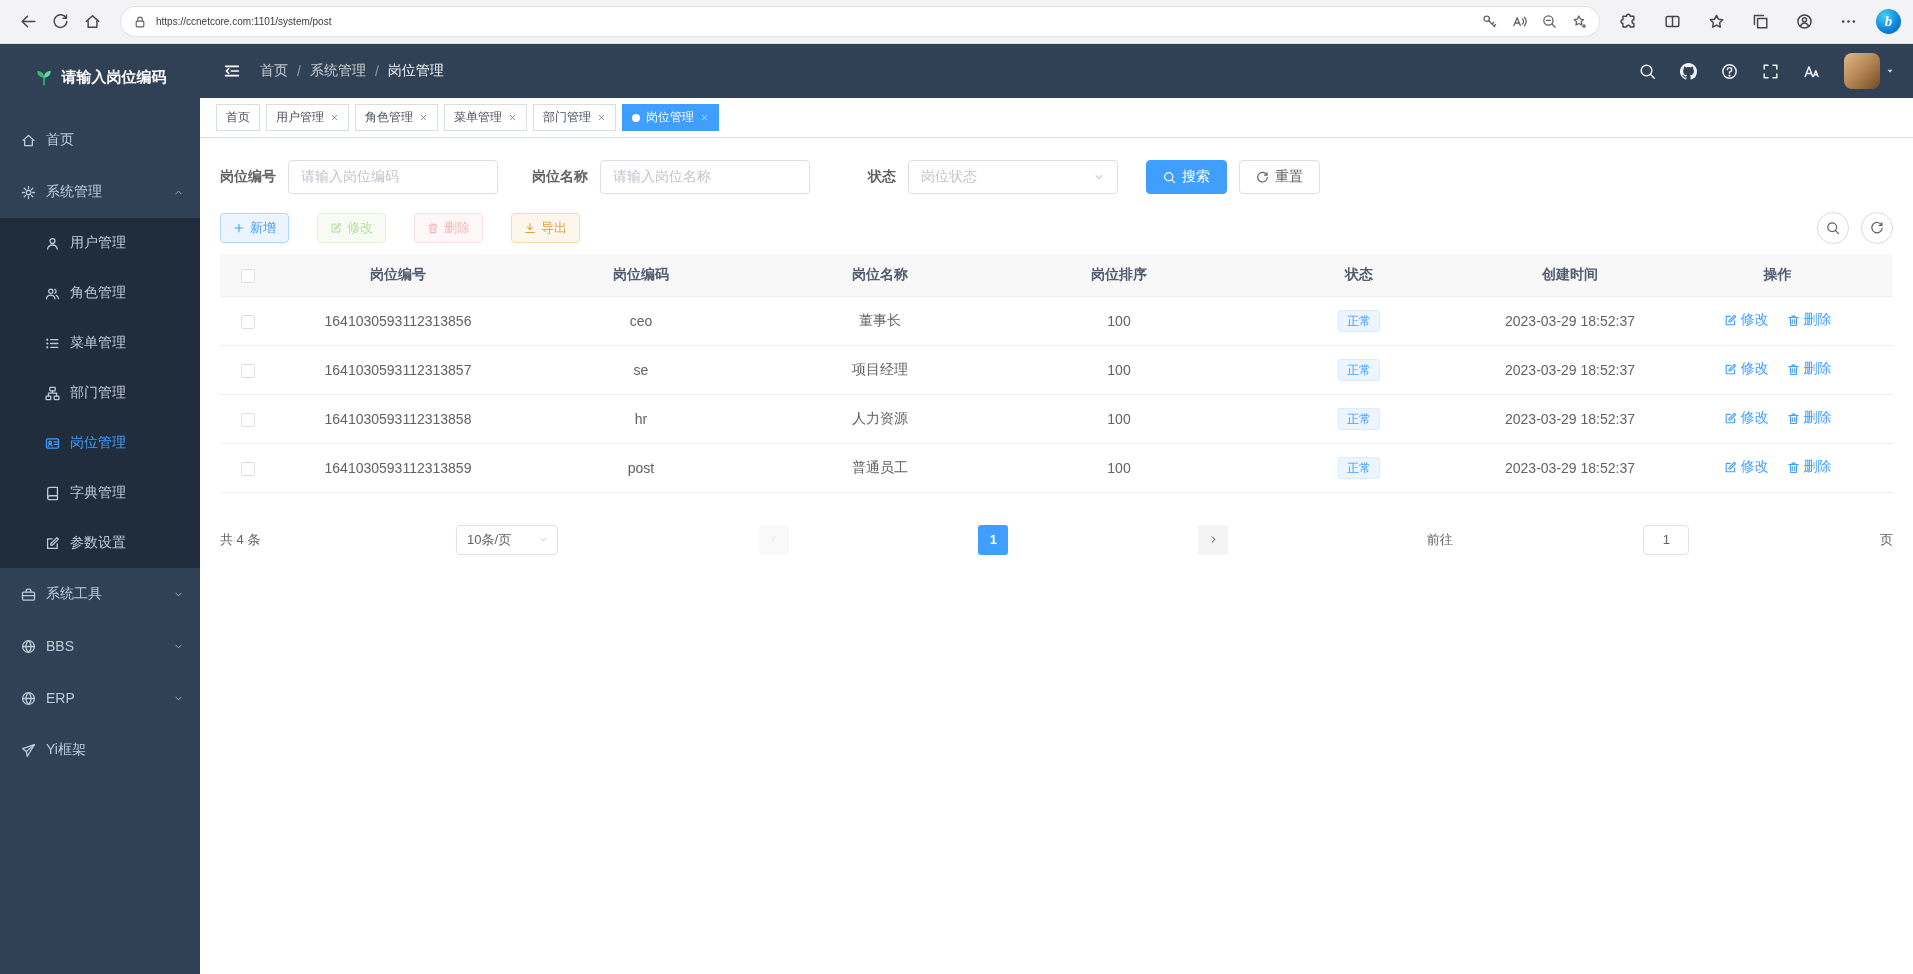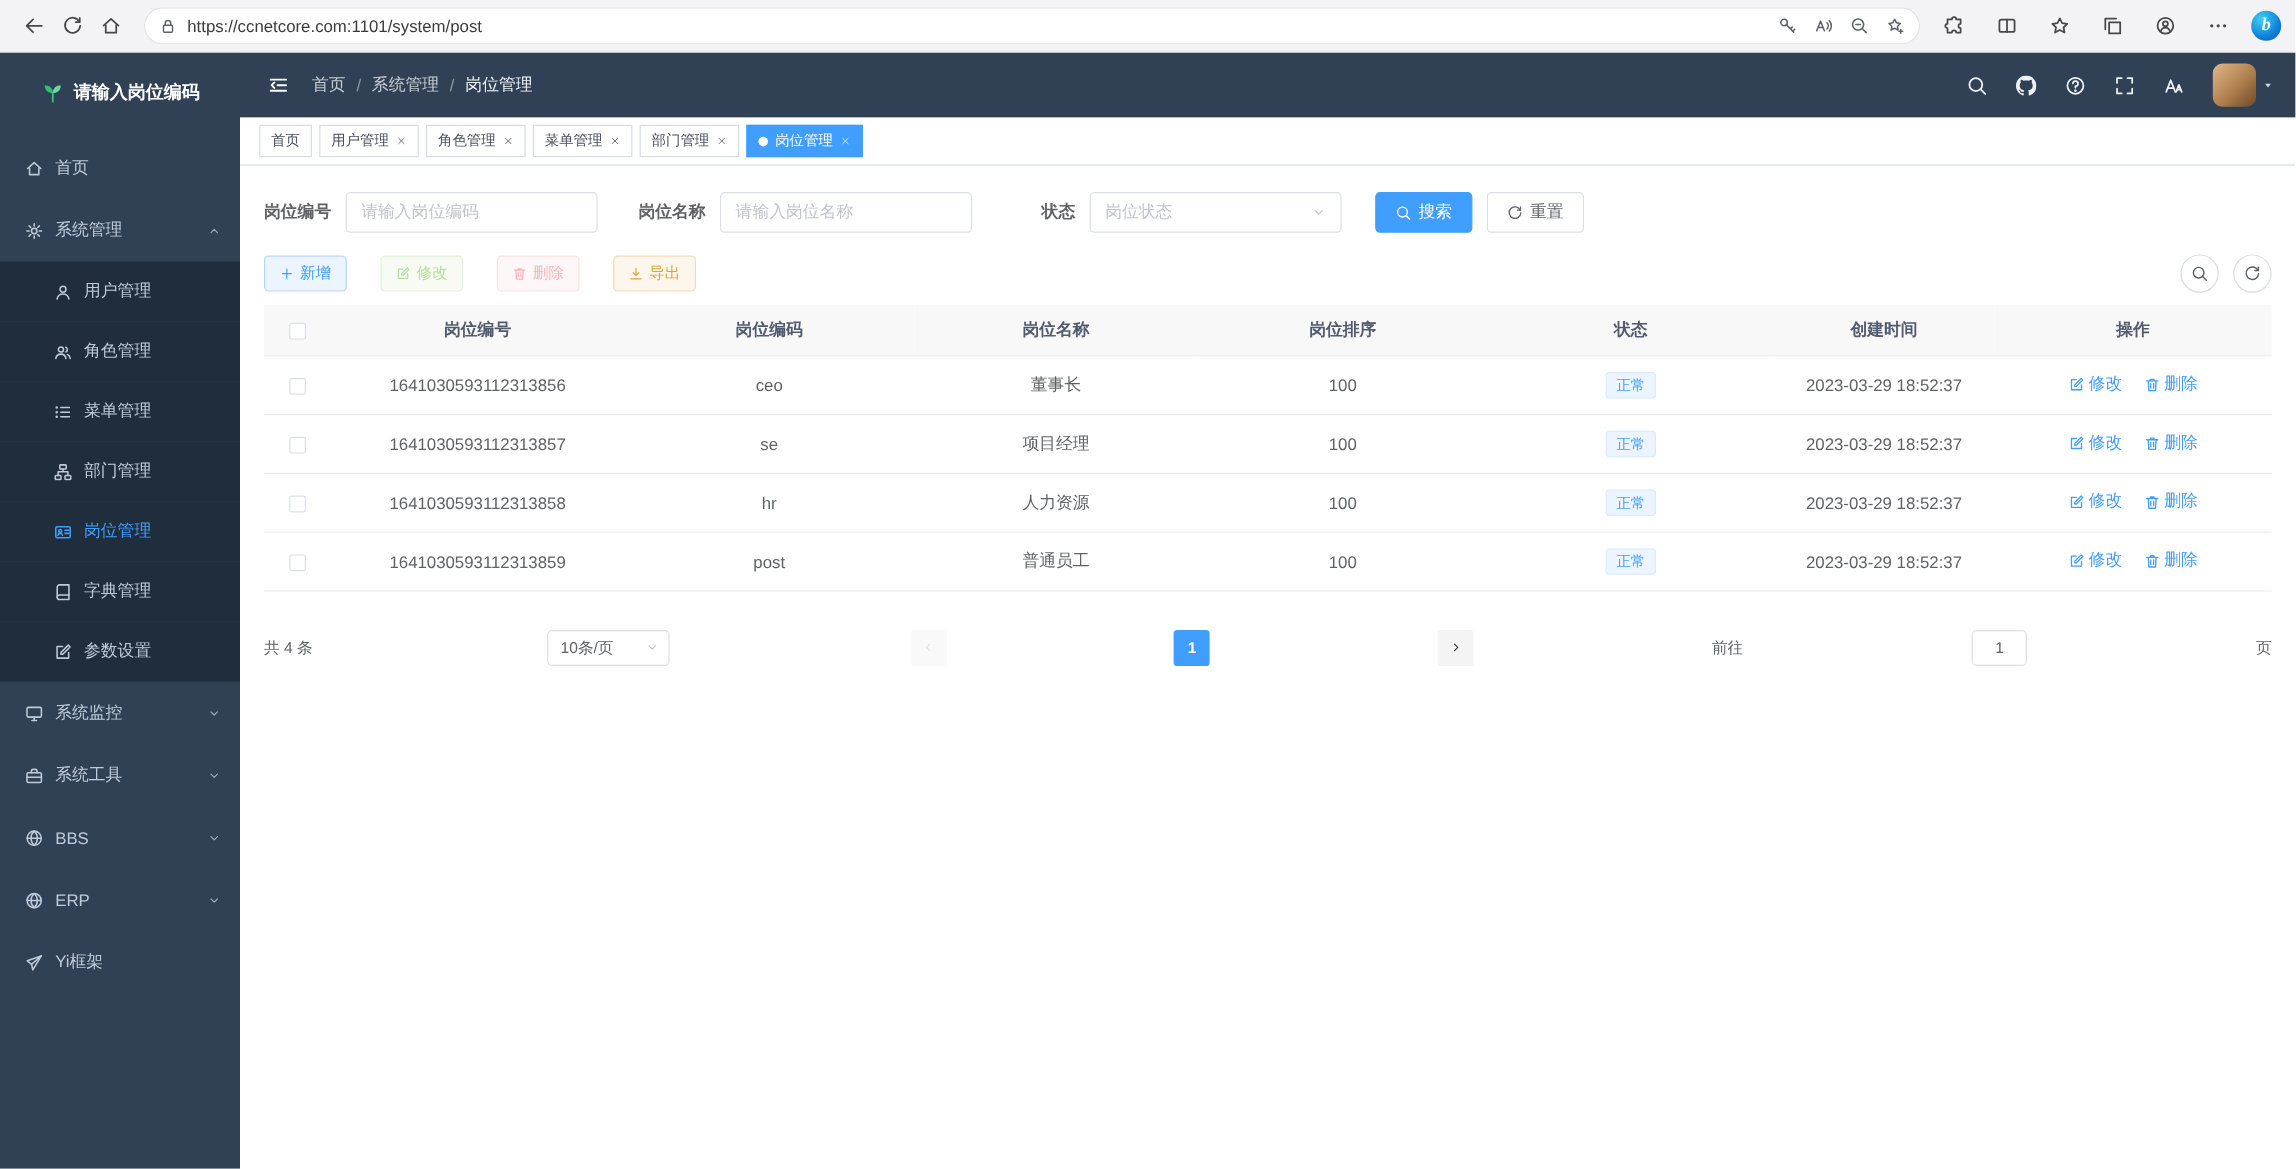--- a/index.html
+++ b/index.html
@@ -10,21 +10,21 @@
   
   .browser-bar{height:44px;background:#f3f3f5;border-bottom:1px solid #dddddd;
                display:flex;align-items:center;padding:0 12px}
   .b-btn{width:32px;height:32px;border-radius:6px;display:flex;align-items:center;
          justify-content:center;color:#474747;cursor:pointer;flex-shrink:0}
   .b-btn svg{width:17px;height:17px}
   .url-bar{flex:1;height:31px;background:#fff;border-radius:16px;margin:0 12px;
            display:flex;align-items:center;padding:0 13px;box-shadow:inset 0 0 0 1px #e2e2e2}
   .url-bar .site-ico{display:flex;color:#5f6368}
   .url-bar .site-ico svg{width:14px;height:14px}
-  .url-text{flex:1;margin-left:9px;font-size:14px;color:#3b3b3b;white-space:nowrap;overflow:hidden}
+  .url-text{flex:1;margin-left:9px;font-size:10px;color:#3b3b3b;white-space:nowrap;overflow:hidden}
   .url-icons{display:flex;gap:15px;color:#5f6368}
   .url-icons span{display:flex}
   .url-icons svg{width:15px;height:15px}
   .b-right{display:flex;align-items:center;gap:12px}
   .bing{width:25px;height:25px;border-radius:50%;cursor:pointer;
         background:radial-gradient(circle at 35% 28%,#3fd0f6,#0d7fd8 62%,#0a5fb4);
         color:#fff;font-weight:bold;font-style:italic;font-size:15px;
         display:flex;align-items:center;justify-content:center;
         font-family:"Liberation Serif",serif}
 
@@ -325,34 +325,20 @@
           <span class="mi-label">字典管理</span>
         </div>
         <div class="menu-item sub">
           <span class="mi-icon">
             <svg viewBox="0 0 14 14" fill="none" stroke="currentColor" stroke-width="1.2" stroke-linecap="round" stroke-linejoin="round">
               <path d="M6.7 2.6H2.4v9h9V7.3"></path>
               <path d="M11.1 1.5l1.4 1.4-5.7 5.7H5.4V7.2z"></path>
             </svg>
           </span>
           <span class="mi-label">参数设置</span>
-        </div>
-        <div class="menu-item">
-          <span class="mi-icon">
-            <svg viewBox="0 0 14 14" fill="none" stroke="currentColor" stroke-width="1.2" stroke-linecap="round" stroke-linejoin="round">
-              <rect x="1.4" y="2.3" width="11.2" height="7.6" rx="1"></rect>
-              <path d="M5.2 12.6h3.6M7 9.9v2.7"></path>
-            </svg>
-          </span>
-          <span class="mi-label">系统监控</span>
-          <span class="mi-arrow">
-            <svg viewBox="0 0 14 14" fill="none" stroke="currentColor" stroke-width="1.2" stroke-linecap="round" stroke-linejoin="round">
-              <path d="M3.6 5.3 7 8.7l3.4-3.4"></path>
-            </svg>
-          </span>
         </div>
         <div class="menu-item">
           <span class="mi-icon">
             <svg viewBox="0 0 14 14" fill="none" stroke="currentColor" stroke-width="1.2" stroke-linecap="round" stroke-linejoin="round">
               <rect x="1.4" y="4.7" width="11.2" height="7.5" rx="1"></rect>
               <path d="M4.8 4.7V3.4A1.4 1.4 0 0 1 6.2 2h1.6a1.4 1.4 0 0 1 1.4 1.4v1.3M1.4 8.1h11.2"></path>
             </svg>
           </span>
           <span class="mi-label">系统工具</span>
           <span class="mi-arrow">

